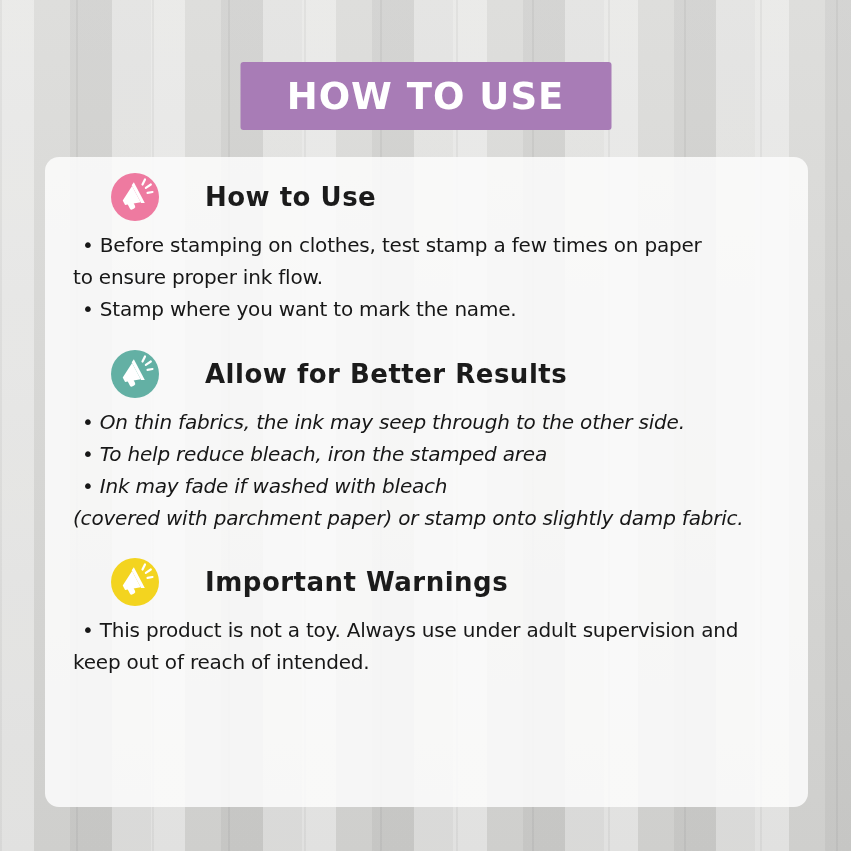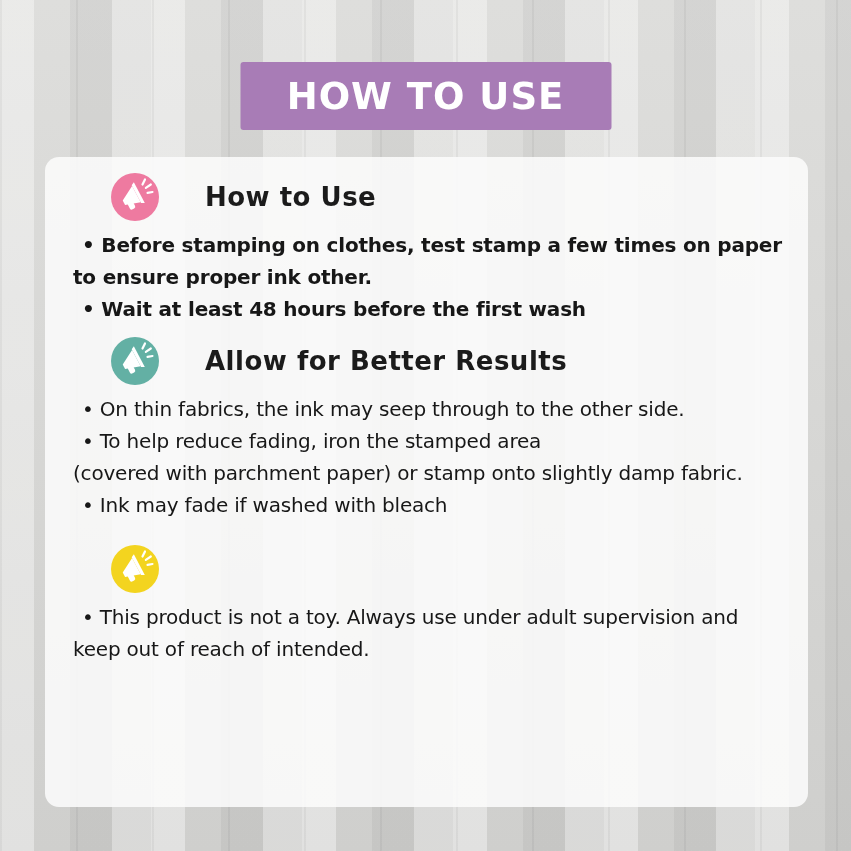--- a/index.html
+++ b/index.html
@@ -61,22 +61,22 @@
   .lines { margin-bottom: 26px; }
   .line {
     font-size: 20px;
     line-height: 32px;
     color: #171717;
     white-space: pre;
     letter-spacing: -0.2px;
   }
   .line.bulleted { padding-left: 9px; }
 
-  .sec-1 .lines { margin-bottom: 12px; font-weight: bold; }
-  .sec-2 .lines { margin-bottom: 24px; }
+  .sec-1 .lines { margin-bottom: 25px; }
+  .sec-2 .lines { margin-bottom: 24px; font-style: italic; }
   .sec-3 .lines { margin-bottom: 11px; }
 </style>
 </head>
 <body>
 
 <div class="banner" style="background: rgb(168, 124, 182);">
   <span class="banner-label">HOW TO USE</span>
 </div>
 
 <div class="card">
@@ -94,22 +94,22 @@
             <line x1="33" y1="9" x2="36" y2="3"></line>
             <line x1="37" y1="13" x2="43" y2="9"></line>
             <line x1="39" y1="19" x2="45" y2="18"></line>
           </g>
         </svg>
       </span>
       <span class="section-title">How to Use</span>
     </div>
     <div class="lines">
         <div class="line bulleted">• Before stamping on clothes, test stamp a few times on paper</div>
-        <div class="line">to ensure proper ink other.</div>
-        <div class="line bulleted">• Wait at least 48 hours before the first wash</div>
+        <div class="line">to ensure proper ink flow.</div>
+        <div class="line bulleted">• Stamp where you want to mark the name.</div>
       </div>
   </div>
 
   <div class="section sec-2">
     <div class="section-header">
       <span class="icon-badge" style="background: rgb(99, 176, 164);">
         <svg viewBox="0 0 48 48" aria-hidden="true">
           <g transform="rotate(-28 24 26)" fill="#ffffff">
             <path d="M10 21 L28 11 L28 33 L10 27 Z"></path>
             <path d="M28 10 L32 8 L32 36 L28 34 Z"></path>
@@ -119,42 +119,43 @@
             <line x1="33" y1="9" x2="36" y2="3"></line>
             <line x1="37" y1="13" x2="43" y2="9"></line>
             <line x1="39" y1="19" x2="45" y2="18"></line>
           </g>
         </svg>
       </span>
       <span class="section-title">Allow for Better Results</span>
     </div>
     <div class="lines">
         <div class="line bulleted">• On thin fabrics, the ink may seep through to the other side.</div>
-        <div class="line bulleted">• To help reduce fading, iron the stamped area</div>
+        <div class="line bulleted">• To help reduce bleach, iron the stamped area</div>
+        <div class="line bulleted">• Ink may fade if washed with bleach</div>
         <div class="line">(covered with parchment paper) or stamp onto slightly damp fabric.</div>
-        <div class="line bulleted">• Ink may fade if washed with bleach</div>
       </div>
   </div>
 
   <div class="section sec-3">
     <div class="section-header">
       <span class="icon-badge" style="background: rgb(243, 212, 31);">
         <svg viewBox="0 0 48 48" aria-hidden="true">
           <g transform="rotate(-28 24 26)" fill="#ffffff">
             <path d="M10 21 L28 11 L28 33 L10 27 Z"></path>
             <path d="M28 10 L32 8 L32 36 L28 34 Z"></path>
             <rect x="13" y="26" width="7" height="10" rx="2.5"></rect>
           </g>
           <g stroke="#ffffff" stroke-width="2.6" stroke-linecap="round">
             <line x1="33" y1="9" x2="36" y2="3"></line>
             <line x1="37" y1="13" x2="43" y2="9"></line>
             <line x1="39" y1="19" x2="45" y2="18"></line>
           </g>
         </svg>
       </span>
+      <span class="section-title">Important Warnings</span>
     </div>
     <div class="lines">
         <div class="line bulleted">• This product is not a toy. Always use under adult supervision and</div>
         <div class="line">keep out of reach of intended.</div>
       </div>
   </div>
 
 </div>
 
 </body></html>

